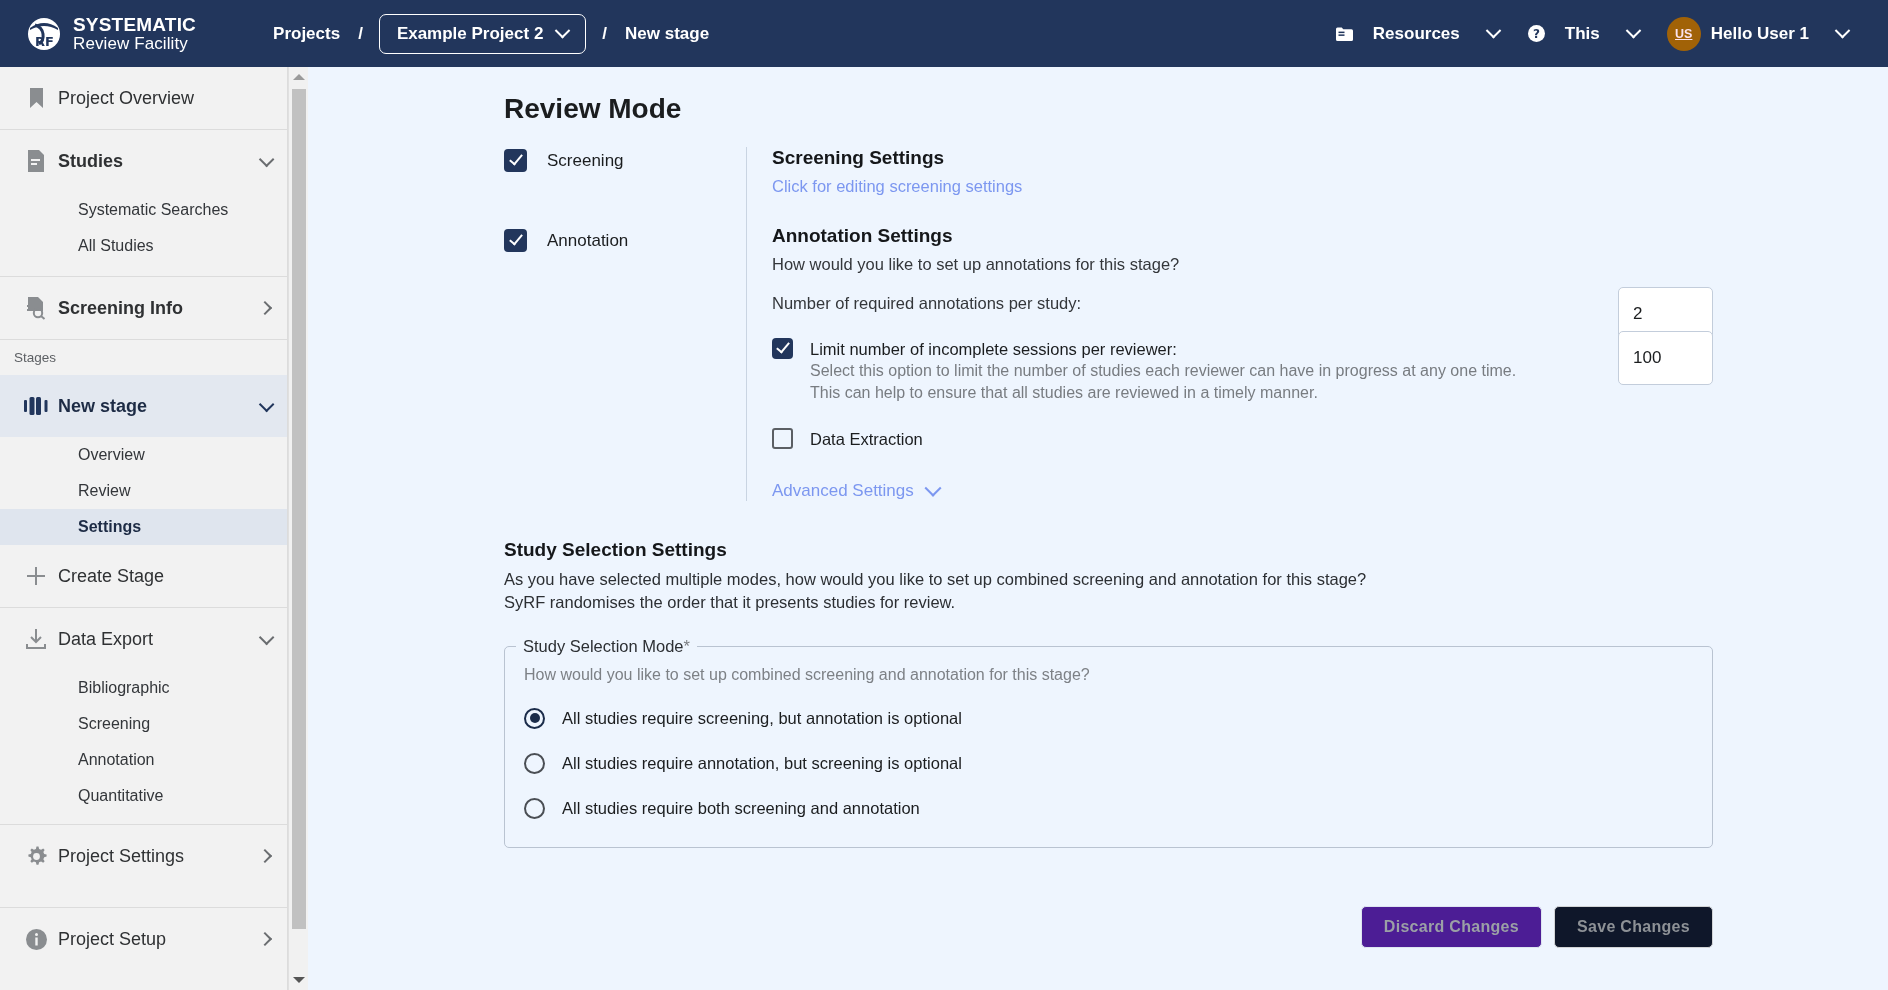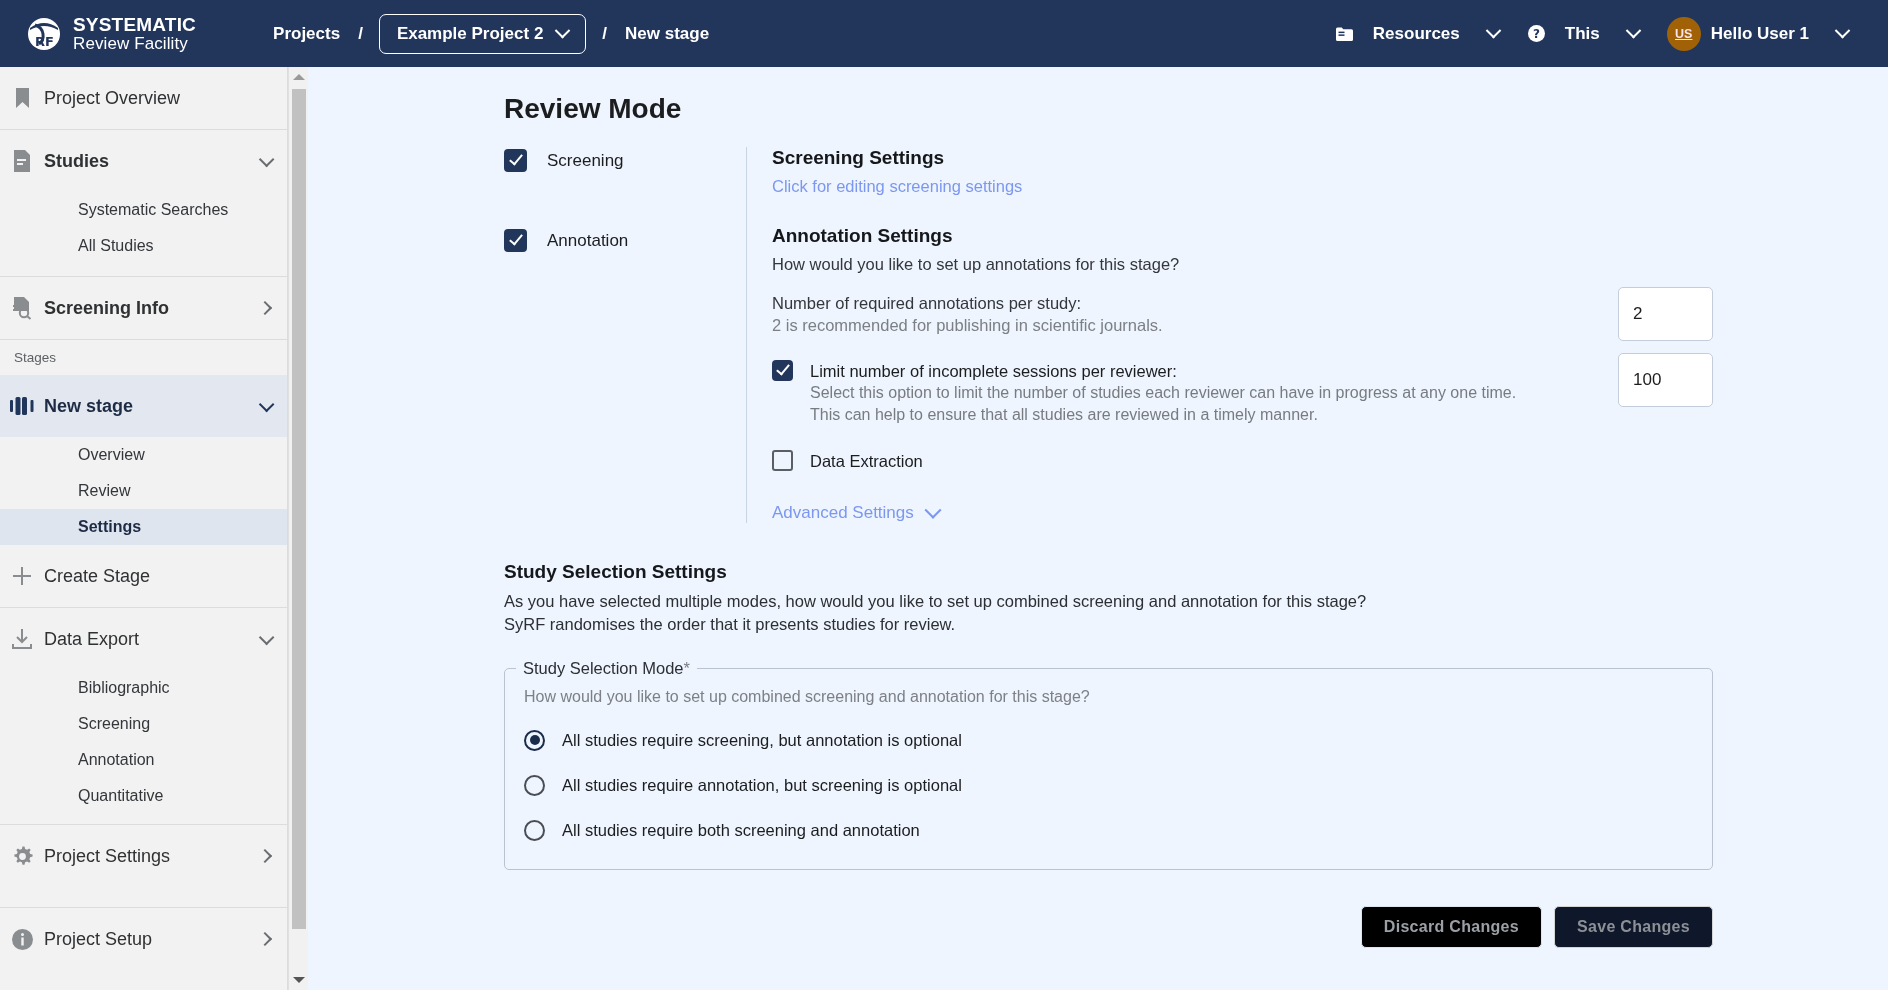--- a/index.html
+++ b/index.html
@@ -80,21 +80,21 @@
     position: absolute; top: 67px; left: 0;
     width: 288px; height: 923px;
     background: #f2f2f2;
     overflow: hidden;
     border-right: 1px solid #dcdcdc;
     z-index: 10;
   }
   .sb-inner { width: 288px; }
   .sb-row {
     display: flex; align-items: center;
-    height: 62px; padding-right: 12px;
+    height: 62px; padding-left: 14px; padding-right: 12px;
     cursor: pointer; position: relative;
   }
   .sb-ico {
     width: 44px; flex: 0 0 44px;
     display: flex; align-items: center; justify-content: center;
     color: #888b8e;
   }
   .sb-label {
     font-size: 18px; color: #2f3133; flex: 1 1 auto;
   }
@@ -269,21 +269,21 @@
     position: absolute; right: 175px; bottom: 42px;
     display: flex; align-items: center; gap: 12px;
   }
   .btn {
     height: 42px; padding: 0 22px;
     font-size: 16px; font-weight: bold; letter-spacing: .3px;
     border-radius: 5px; cursor: default;
     display: flex; align-items: center; justify-content: center;
     font-family: "Liberation Sans", sans-serif;
   }
-  .btn-ghost { background: #000000; border: 1px solid #dde5f0; color: #9ba0a6; }
+  .btn-ghost { background: #4c1d95; border: 1px solid #dde5f0; color: #9ba0a6; }
   .btn-flat  { background: #0f172a; border: 1px solid #d2d4d6; color: #8d9196; }
 
   svg { display: block; }
 </style>
 </head>
 <body>
 
 <div class="topbar">
 
   <div class="brand">
@@ -513,21 +513,20 @@
         <span class="mode-left-label">Annotation</span>
       </div>
       <div class="divider-col"></div>
 
       <div class="mode-right" style="position:relative; padding-right:175px;">
         <div class="sect-h">Annotation Settings</div>
         <div class="sub-text">How would you like to set up annotations for this stage?</div>
 
         <div style="margin-top:20px; position:relative;">
           <div class="sub-text">Number of required annotations per study:</div>
-          <div class="sub-text muted" style="margin-top:3px">2 is recommended for publishing in scientific journals.</div>
           <input class="num-field" style="top: -7px;" type="text" value="2">
         </div>
 
         <div class="opt-row" style="position:relative; margin-top:25px">
           <span class="cb cb-sm">
               <i class="cb-tick"></i>
             </span>
           <div style="flex:1 1 auto">
             <div class="opt-title">Limit number of incomplete sessions per reviewer:</div>
             <div class="opt-desc">Select this option to limit the number of studies each reviewer can have in progress at any one time.</div>

